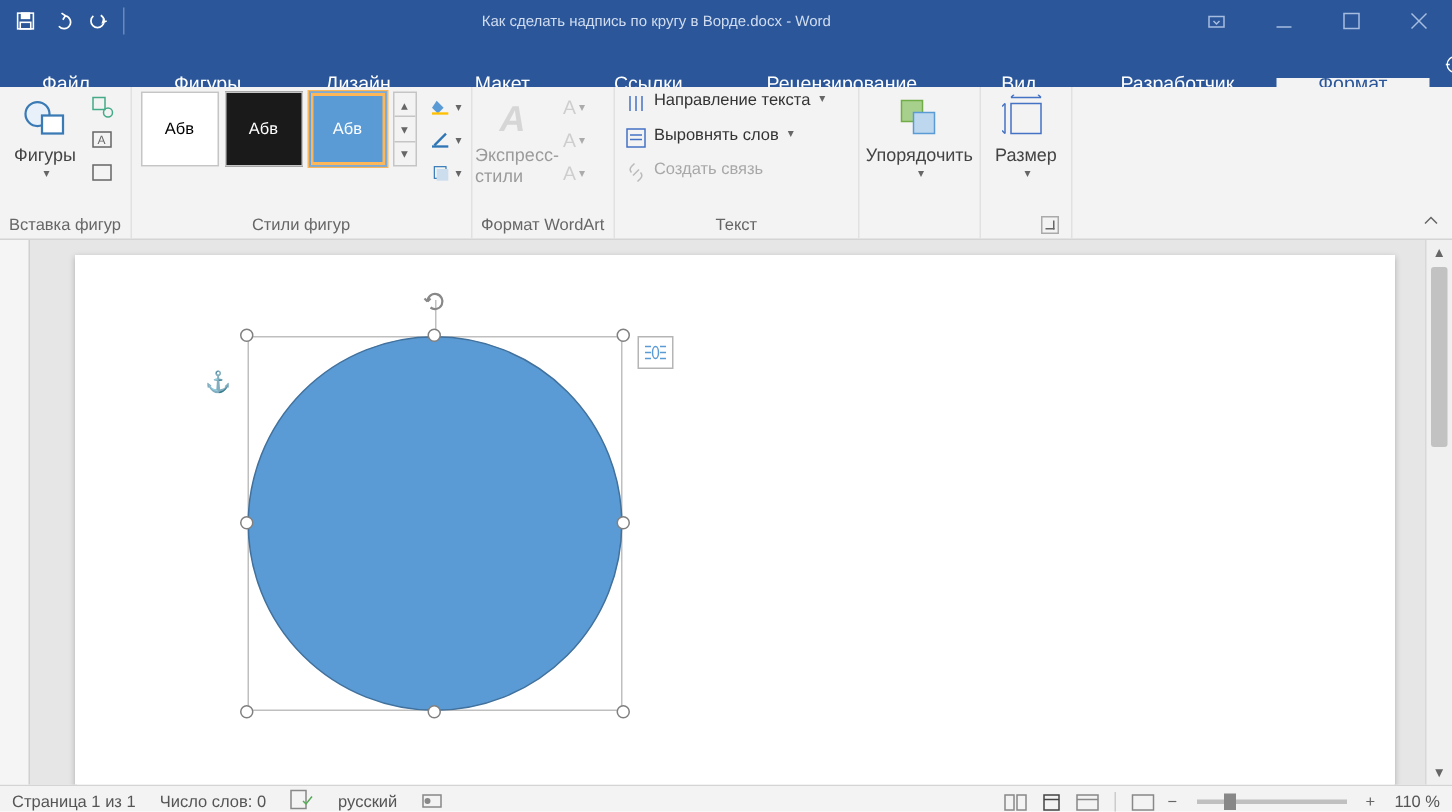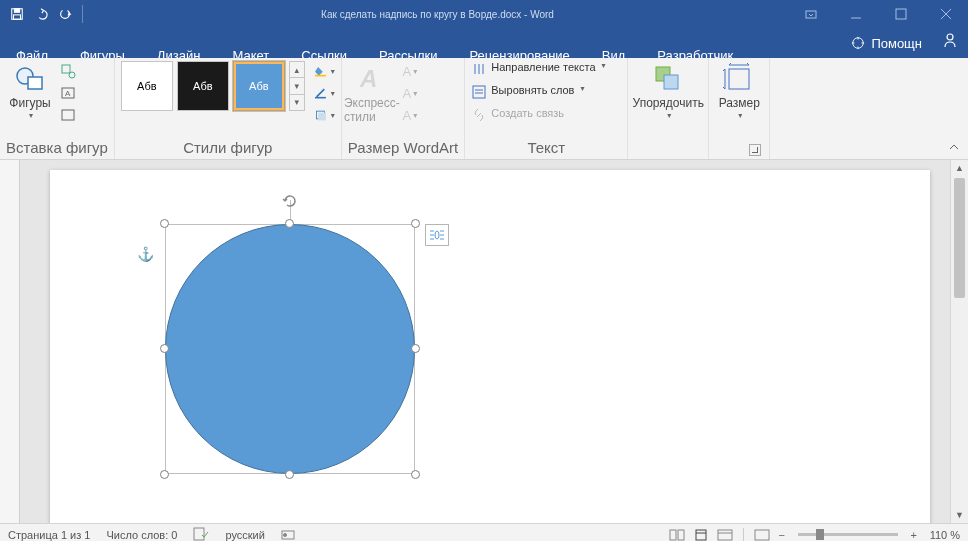--- a/index.html
+++ b/index.html
@@ -9,30 +9,30 @@
     .titlebar-left { display: flex; align-items: center; gap: 2px; padding-left: 6px; }
     .qat-btn { width: 22px; height: 22px; display: flex; align-items: center; justify-content: center; cursor: pointer; color:#fff; }
     .qat-btn svg { width: 14px; height: 14px; }
     .qat-sep { width: 1px; height: 18px; background: rgba(255,255,255,0.3); margin: 0 4px; }
     .titlebar-title { flex: 1; text-align: center; color: #d0dcef; font-size: 10px; }
     .win-controls { display: flex; }
     .win-btn { width: 45px; height: 28px; display: flex; align-items: center; justify-content: center; cursor: pointer; color: #a6bde0; }
     .win-btn svg { width: 12px; height: 12px; }
     
     .tabsbar { height: 30px; background: #2b579a; display: flex; align-items: stretch; color: #fff; font-size: 13px; }
-    .tab { padding: 0 16px; display: flex; align-items: center; cursor: pointer; color: #fff; margin-top: 24px; }
+    .tab { padding: 0 28px; display: flex; align-items: center; cursor: pointer; color: #fff; margin-top: 24px; }
     .tab.active { background: #f3f3f3; color: #2b579a; }
     .tabs-spacer { flex: 1; }
     .help-area { display: flex; align-items: center; gap: 6px; padding: 0 10px; cursor: pointer; color:#fff; }
     .share-icon { width: 24px; height: 24px; display:flex; align-items:center; justify-content:center; margin: 0 6px; cursor:pointer; }
     
     .ribbon { height: 102px; background: #f3f3f3; border-bottom: 1px solid #d4d4d4; display: flex; position: relative; }
     .group { display: flex; flex-direction: column; border-right: 1px solid #e1e1e1; padding: 3px 6px 0 6px; }
     .group-body { flex: 1; display: flex; align-items: flex-start; gap: 4px; }
-    .group-label { text-align: center; font-size: 15px; color: #666; padding: 2px 0 3px 0; position: relative; }
+    .group-label { text-align: center; font-size: 11px; color: #666; padding: 2px 0 3px 0; position: relative; }
     .dlg-launcher { position: absolute; right: 2px; bottom: 3px; width: 12px; height: 12px; border: 1px solid #aaa; cursor: pointer; display:flex; align-items:center; justify-content:center;}
     .dlg-launcher::after { content:""; width:5px; height:5px; border-right:1px solid #666; border-bottom:1px solid #666;}
     
     .big-btn { display: flex; flex-direction: column; align-items: center; width: 48px; cursor: pointer; padding: 2px; }
     .big-btn-icon { width: 32px; height: 32px; display:flex; align-items:center; justify-content:center; }
     .big-btn-label { font-size: 12px; color: #444; text-align: left; line-height: 1.15; margin-top: 2px;}
     
     .small-stack { display: flex; flex-direction: column; gap: 2px; }
     .small-btn { width: 20px; height: 20px; display: flex; align-items: center; justify-content: center; cursor: pointer; }
     
@@ -127,24 +127,24 @@
       </div>
   </div>
 </div>
 
 <div class="tabsbar">
   <div class="tab">Файл</div>
   <div class="tab">Фигуры</div>
   <div class="tab">Дизайн</div>
   <div class="tab">Макет</div>
   <div class="tab">Ссылки</div>
-  <div class="tab">Рассылки</div>
   <div class="tab">Рецензирование</div>
   <div class="tab">Вид</div>
   <div class="tab">Разработчик</div>
+  <div class="tab active">Формат</div>
   <div class="tabs-spacer"></div>
   <div class="help-area">
     <svg width="14" height="14" viewBox="0 0 16 16" fill="none" stroke="#fff">
         <circle cx="8" cy="8" r="6"></circle>
         <path d="M8 1v3M8 12v3M1 8h3M12 8h3" stroke-width="1"></path>
       </svg>
     <span>Помощн</span>
   </div>
   <div class="share-icon">
     <svg width="18" height="18" viewBox="0 0 18 18" fill="none" stroke="#fff" stroke-width="1.2">
@@ -248,21 +248,21 @@
         <div class="small-btn">
             <span style="font-size:13px;color:#aaa;">A</span>
             <span class="drop-arrow">▾</span>
           </div>
         <div class="small-btn">
             <span style="font-size:13px;color:#aaa;">A</span>
             <span class="drop-arrow">▾</span>
           </div>
       </div>
     </div>
-    <div class="group-label">Размер WordArt</div>
+    <div class="group-label">Формат WordArt</div>
   </div>
 
   <div class="group">
     <div class="group-body">
       <div class="small-stack" style="width:150px;">
         <div class="text-group-row">
           <div class="row-icon">
               <svg width="14" height="14" viewBox="0 0 14 14" stroke="#4472c4" fill="none">
                 <path d="M3 2v10M7 2v10M11 2v10"></path>
               </svg>

